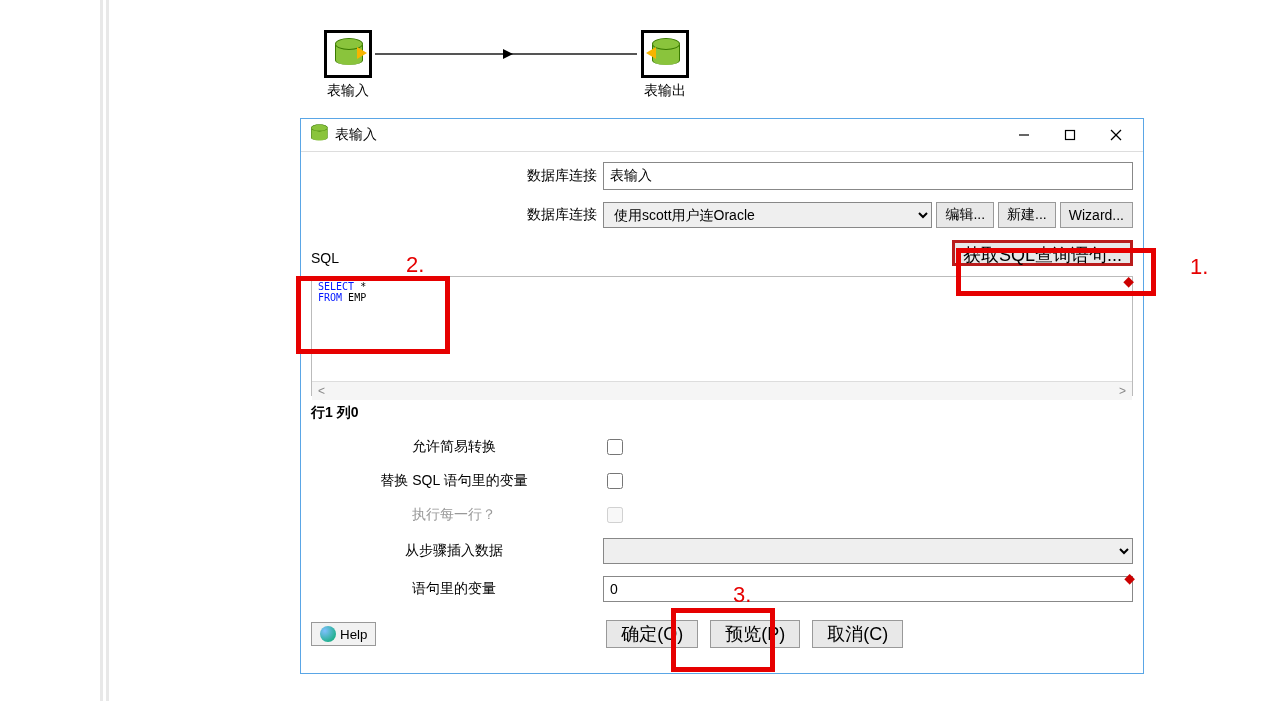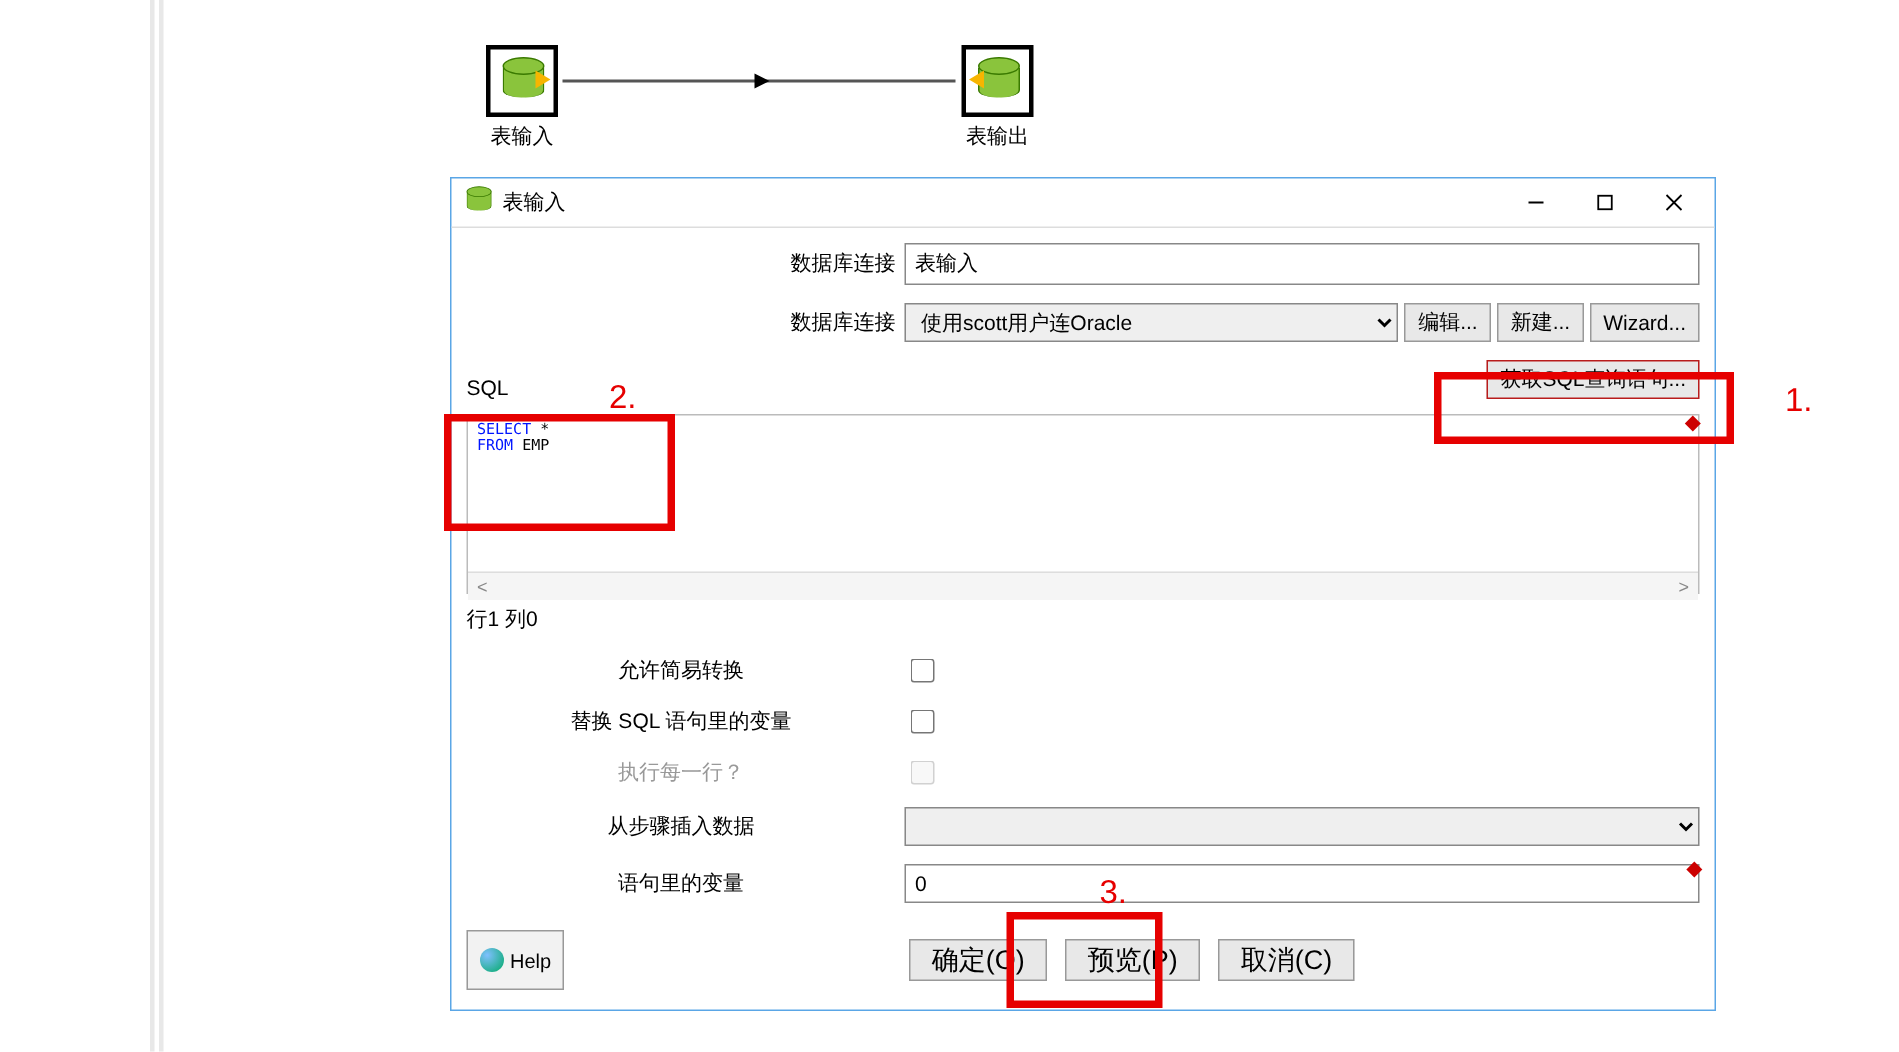--- a/index.html
+++ b/index.html
@@ -35,37 +35,37 @@
   .body-area{flex:1;padding:10px 10px 6px 10px;display:flex;flex-direction:column;gap:6px;position:relative;}
   .form-row{display:flex;align-items:center;margin-bottom:6px;}
   .form-row .flabel{width:286px;text-align:right;padding-right:6px;}
   .form-row input[type=text],.form-row select{height:26px;border:1px solid #888;padding:0 6px;font-size:14px;font-family:inherit;}
   .step-name-input{flex:1;}
   .db-select{flex:1;}
   .small-btn{height:26px;border:1px solid #999;background:#e8e8e8;padding:0 8px;margin-left:4px;font-size:14px;font-family:inherit;cursor:pointer;}
   .sql-header{display:flex;align-items:flex-end;}
   .sql-header .lbl{padding-left:0;}
   .sql-header .spacer{flex:1}
-  .sql-get-btn{height:26px;border:1px solid #b91c1c;background:#e8e8e8;padding:0 8px;font-size:14px;font-family:inherit;cursor:pointer;}
+  .sql-get-btn{height:26px;border:3px solid #b91c1c;background:#e8e8e8;padding:0 8px;font-size:18px;font-family:inherit;cursor:pointer;}
   .sql-editor-wrap{position:relative;border:1px solid #bbb;height:118px;margin-top:4px;}
   .sql-editor{white-space:pre;font-family:Consolas,monospace;font-size:10px;padding:4px 6px;height:96px;overflow:hidden;}
   .kw{color:#0015ff}
   .sql-diamond{position:absolute;right:-2px;top:-4px;font-size:14px;color:#c00;}
   .hscroll{height:18px;border-top:1px solid #ddd;background:#f5f5f5;display:flex;align-items:center;justify-content:space-between;padding:0 6px;color:#888;font-size:12px;}
-  .status-line{padding:2px 0 8px 0;}
+  .status-line{padding:2px 0 8px 0;font-weight:bold;}
   .chk-row{display:flex;align-items:center;margin-bottom:6px;}
   .chk-row .clabel{width:286px;text-align:center;padding-right:6px;}
   .chk-row input[type=checkbox]{width:16px;height:16px;}
   .chk-row select,.chk-row input[type=text]{flex:1;height:26px;border:1px solid #888;padding:0 6px;font-size:14px;font-family:inherit;}
   .disabled-label{color:#999;}
   .limit-wrap{position:relative;flex:1;}
   .limit-wrap input{width:100%;box-sizing:border-box;}
   .limit-diamond{position:absolute;right:-2px;top:-6px;font-size:14px;color:#c00;}
   .button-bar{display:flex;align-items:center;padding-top:6px;}
-  .help-btn{height:40px;border:1px solid #999;background:#f2f2f2;padding:0 8px;display:flex;align-items:center;gap:4px;cursor:pointer;font-family:inherit;}
+  .help-btn{height:24px;border:1px solid #999;background:#f2f2f2;padding:0 8px;display:flex;align-items:center;gap:4px;cursor:pointer;font-family:inherit;}
   .help-btn .hicon{width:16px;height:16px;border-radius:50%;background:radial-gradient(circle at 30% 30%,#7fc0ff,#0a6);}
   .button-bar .spacer{flex:1}
   .main-btn{height:28px;min-width:86px;border:1px solid #999;background:#e8e8e8;padding:0 14px;margin:0 6px;font-size:18px;font-family:inherit;cursor:pointer;}
 
   
   .anno{position:absolute;border:5px solid #e60000;pointer-events:none;box-sizing:border-box;}
   .anno-num{position:absolute;color:#e60000;font-size:22px;font-weight:500;}
 </style>
 </head>
 <body>

